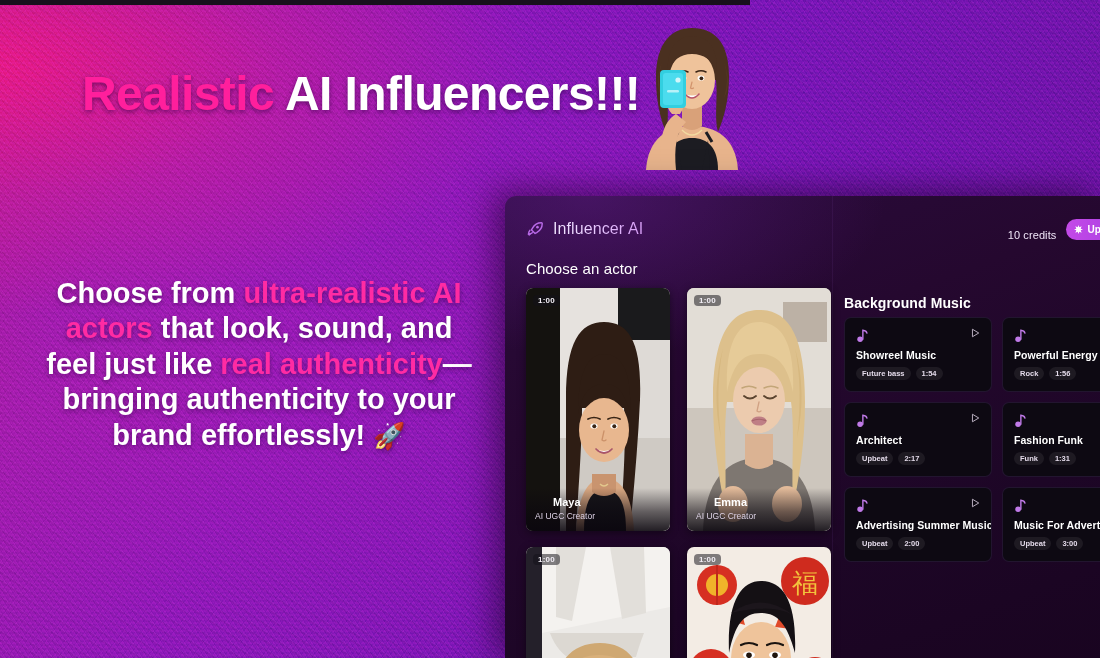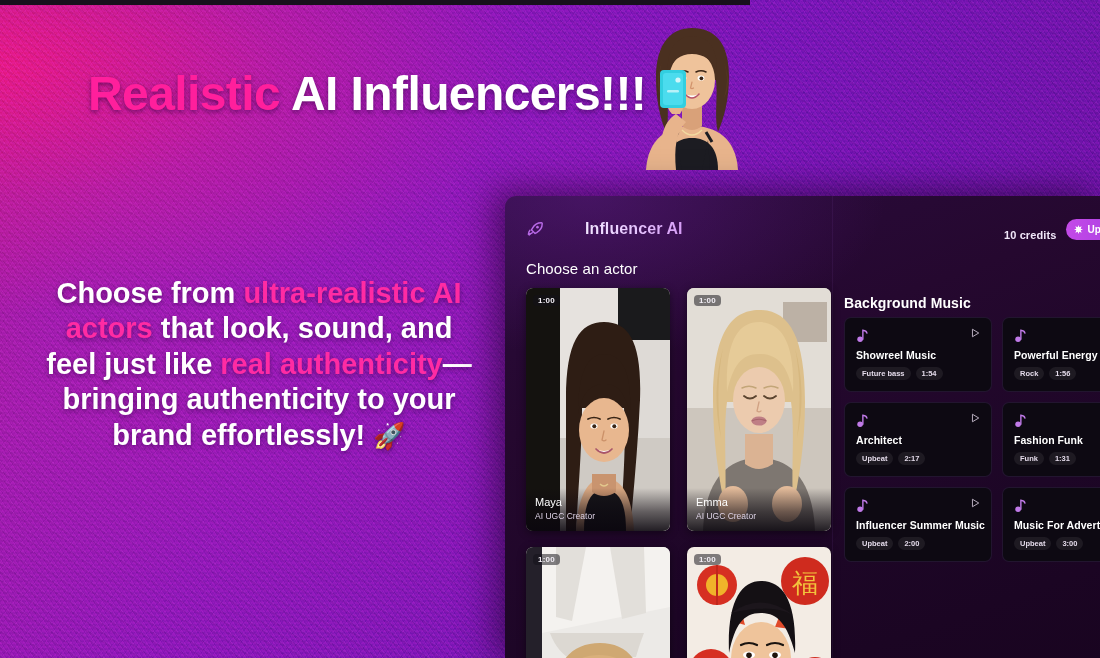--- a/index.html
+++ b/index.html
@@ -39,21 +39,20 @@
     position:absolute; left:0; top:0; width:750px; height:5px;
     background:#17101c; z-index:6;
   }
 
   
   #headline{
     position:absolute; left:82px; top:70px; z-index:5;
     font-size:48px; font-weight:700; letter-spacing:-.6px; line-height:1;
     white-space:nowrap;
     text-shadow:0 2px 5px rgba(40,0,60,.55);
-    margin-left:6px;
   }
   #headline .pink{ color:#ff1f9c; }
   #headline .white{ color:#ffffff; }
 
   
   #hero-avatar{
     position:absolute; left:632px; top:22px; width:120px; height:148px; z-index:4;
   }
   #hero-avatar svg{ width:100%; height:100%; display:block; }
 
@@ -82,29 +81,29 @@
   }
 
   
   #app-topbar{
     position:absolute; left:0; top:0; right:0; height:66px;
     display:flex; align-items:center; padding:0 0 0 21px; z-index:3;
   }
   #brand{ display:flex; align-items:center; gap:8px; }
   #rocket-icon{ width:19px; height:19px; flex:0 0 19px; }
   #brand-name{
-    font-size:16px; font-weight:700; letter-spacing:.1px;
+    font-size:16px; font-weight:400; letter-spacing:.1px;
     background:linear-gradient(93deg,#f1e6ff 0%,#e7c8ff 48%,#d59bf5 100%);
-    -webkit-background-clip:text; background-clip:text; color:transparent;margin-left:32px;
+    -webkit-background-clip:text; background-clip:text; color:transparent;
   }
   #topbar-right{
     position:absolute; right:0; top:50%; transform:translateY(-50%);
     display:flex; align-items:center; gap:10px;
   }
-  #credits-label{ font-size:11px; font-weight:700; color:#f0e6f8; letter-spacing:.1px;margin-top:12px; }
+  #credits-label{ font-size:11px; font-weight:400; color:#f0e6f8; letter-spacing:.1px;margin-top:12px; }
   #upgrade-btn{
     display:flex; align-items:center; gap:4px;
     height:21px; padding:0 11px 0 8px;
     border-radius:11px;
     background:linear-gradient(98deg,#c44ae8 0%,#a43ce0 100%);
     color:#fff; font-size:10px; font-weight:700; white-space:nowrap;
     margin-right:-34px;
   }
   #spark-icon{ width:9px; height:9px; flex:0 0 9px; }
 
@@ -134,21 +133,21 @@
     position:absolute; left:7px; top:7px;
     padding:1px 5px; border-radius:4px;
     background:rgba(20,18,24,.52);
     color:#f2eef5; font-size:8px; font-weight:700; letter-spacing:.2px;
     z-index:3;
   }
   .actor-meta{
     position:absolute; left:0; right:0; bottom:0; padding:8px 9px 9px; z-index:3;
     background:linear-gradient(to top, rgba(10,6,14,.88) 0%, rgba(10,6,14,.55) 45%, rgba(10,6,14,0) 100%);
   }
-  .actor-name{ font-size:11px; font-weight:400; color:#fff; line-height:1.25; }
+  .actor-name{ font-size:11px; font-weight:700; color:#fff; line-height:1.25;margin-left:18px; }
   .actor-role{ font-size:8.5px; font-weight:400; color:#ded3e6; line-height:1.3; margin-top:1px; }
 
   
   #music-grid{
     position:absolute; left:339px; top:121px; width:285px;
     display:grid; grid-template-columns:148px 148px; gap:10px 10px; z-index:3;
   }
   .music-card{
     position:relative; width:148px; height:75px;
     border-radius:7px; padding:10px 11px 9px;
@@ -482,21 +481,21 @@
     <div class="music-card">
       <div class="music-top">
         <svg class="note-icon" viewBox="0 0 14 16" fill="none" stroke="#c07ae8" stroke-width="1.5">
           <circle cx="4.4" cy="12" r="3" fill="#c07ae8" stroke="none"></circle>
           <path d="M7.4 12V2.4c2.5.3 4 1.4 4.4 3" stroke-linecap="round"></path>
         </svg>
         <svg class="play-icon" viewBox="0 0 10 11" fill="none" stroke="#d6cadc" stroke-width="1.1" stroke-linejoin="round">
           <path d="M1.6 1.3 L8.6 5.5 L1.6 9.7 Z"></path>
         </svg>
       </div>
-      <div class="music-title">Influencer Summer Music</div>
+      <div class="music-title">Advertising Summer Music</div>
       <div class="music-tags">
         <span class="tag">Upbeat</span>
         <span class="tag">2:00</span>
       </div>
     </div>
 
     <div class="music-card">
       <div class="music-top">
         <svg class="note-icon" viewBox="0 0 14 16" fill="none" stroke="#c07ae8" stroke-width="1.5">
           <circle cx="4.4" cy="12" r="3" fill="#c07ae8" stroke="none"></circle>

